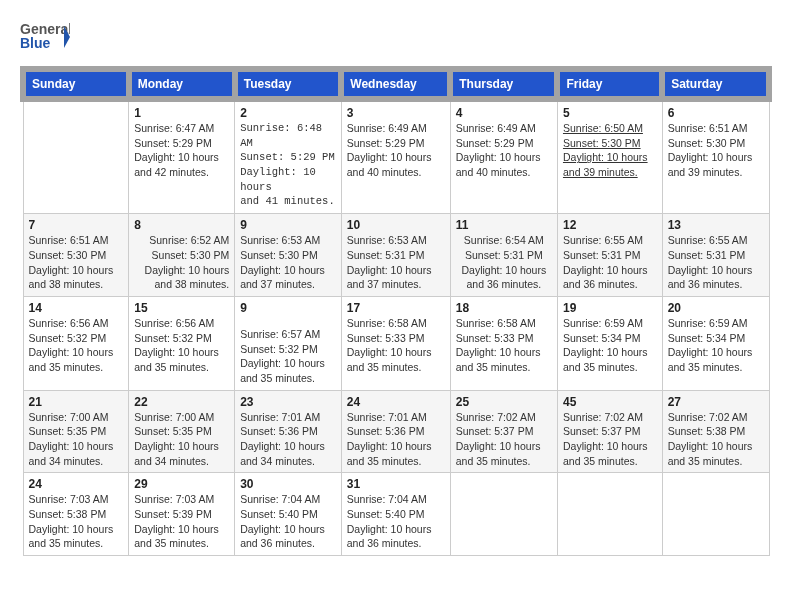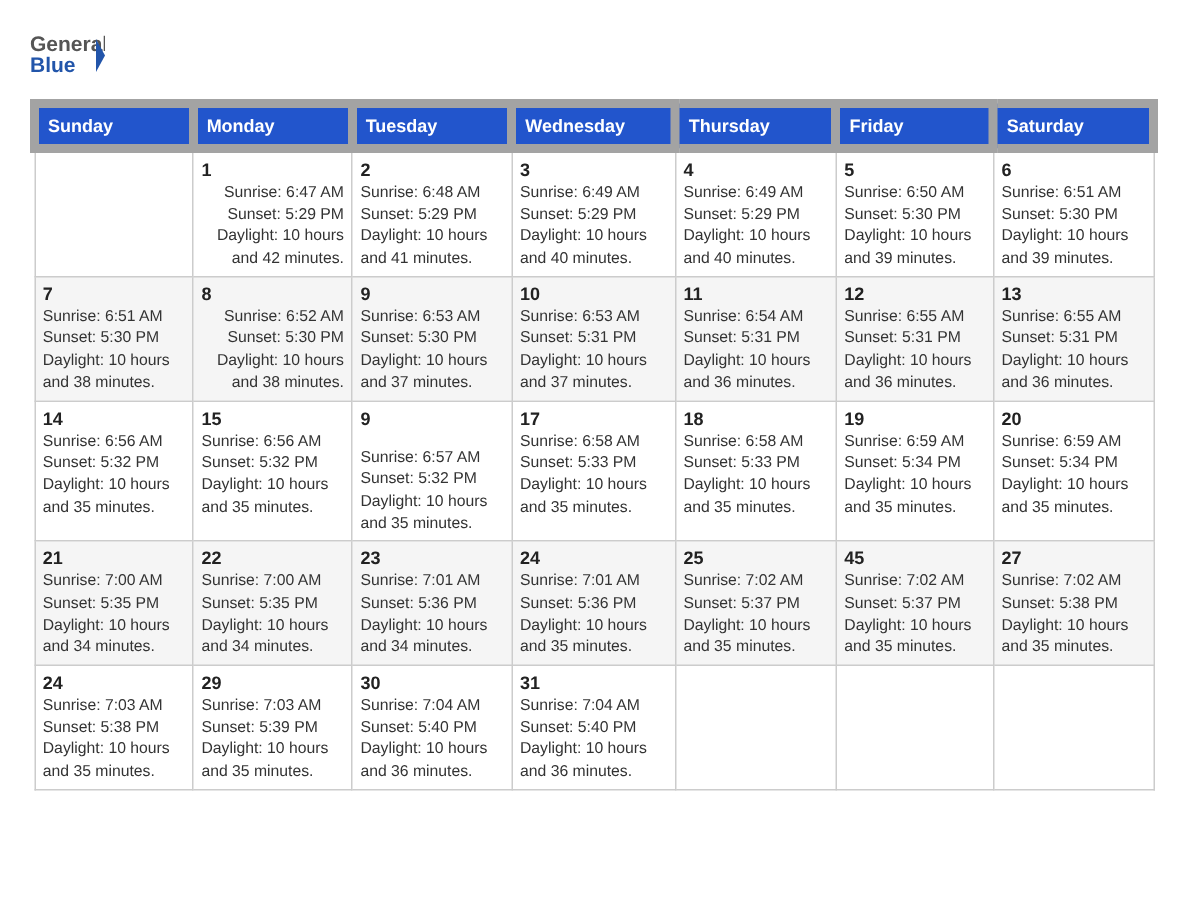--- a/index.html
+++ b/index.html
@@ -103,49 +103,49 @@
           <th>Thursday</th>
           <th>Friday</th>
           <th>Saturday</th>
         </tr>
     </thead>
     <tbody id="calendar-body">
     <tr>
           <td class="empty-cell"></td>
           <td>
             <span class="day-num">1</span>
-            <div class="day-info" style="white-space: pre-line; text-align: right;">Sunrise: 6:47 AM
+            <div class="day-info" style="white-space: pre-line;">Sunrise: 6:47 AM
 Sunset: 5:29 PM
 Daylight: 10 hours
 and 42 minutes.</div>
           </td>
           <td>
             <span class="day-num">2</span>
-            <div class="day-info" style="white-space: pre-line;">Sunrise: 6:48 AM
+            <div class="day-info" style="white-space: pre-line; font-family: Liberation Mono, monospace;">Sunrise: 6:48 AM
 Sunset: 5:29 PM
 Daylight: 10 hours
 and 41 minutes.</div>
           </td>
           <td>
             <span class="day-num">3</span>
             <div class="day-info" style="white-space: pre-line;">Sunrise: 6:49 AM
 Sunset: 5:29 PM
 Daylight: 10 hours
 and 40 minutes.</div>
           </td>
           <td>
             <span class="day-num">4</span>
             <div class="day-info" style="white-space: pre-line;">Sunrise: 6:49 AM
 Sunset: 5:29 PM
 Daylight: 10 hours
 and 40 minutes.</div>
           </td>
           <td>
             <span class="day-num">5</span>
-            <div class="day-info" style="white-space: pre-line;">Sunrise: 6:50 AM
+            <div class="day-info" style="white-space: pre-line; text-decoration: underline;">Sunrise: 6:50 AM
 Sunset: 5:30 PM
 Daylight: 10 hours
 and 39 minutes.</div>
           </td>
           <td>
             <span class="day-num">6</span>
             <div class="day-info" style="white-space: pre-line;">Sunrise: 6:51 AM
 Sunset: 5:30 PM
 Daylight: 10 hours
 and 39 minutes.</div>
@@ -175,21 +175,21 @@
           </td>
           <td>
             <span class="day-num">10</span>
             <div class="day-info" style="white-space: pre-line;">Sunrise: 6:53 AM
 Sunset: 5:31 PM
 Daylight: 10 hours
 and 37 minutes.</div>
           </td>
           <td>
             <span class="day-num">11</span>
-            <div class="day-info" style="white-space: pre-line;">Sunrise: 6:54 AM
+            <div class="day-info" style="white-space: pre-line; text-align: center;">Sunrise: 6:54 AM
 Sunset: 5:31 PM
 Daylight: 10 hours
 and 36 minutes.</div>
           </td>
           <td>
             <span class="day-num">12</span>
             <div class="day-info" style="white-space: pre-line;">Sunrise: 6:55 AM
 Sunset: 5:31 PM
 Daylight: 10 hours
 and 36 minutes.</div>

